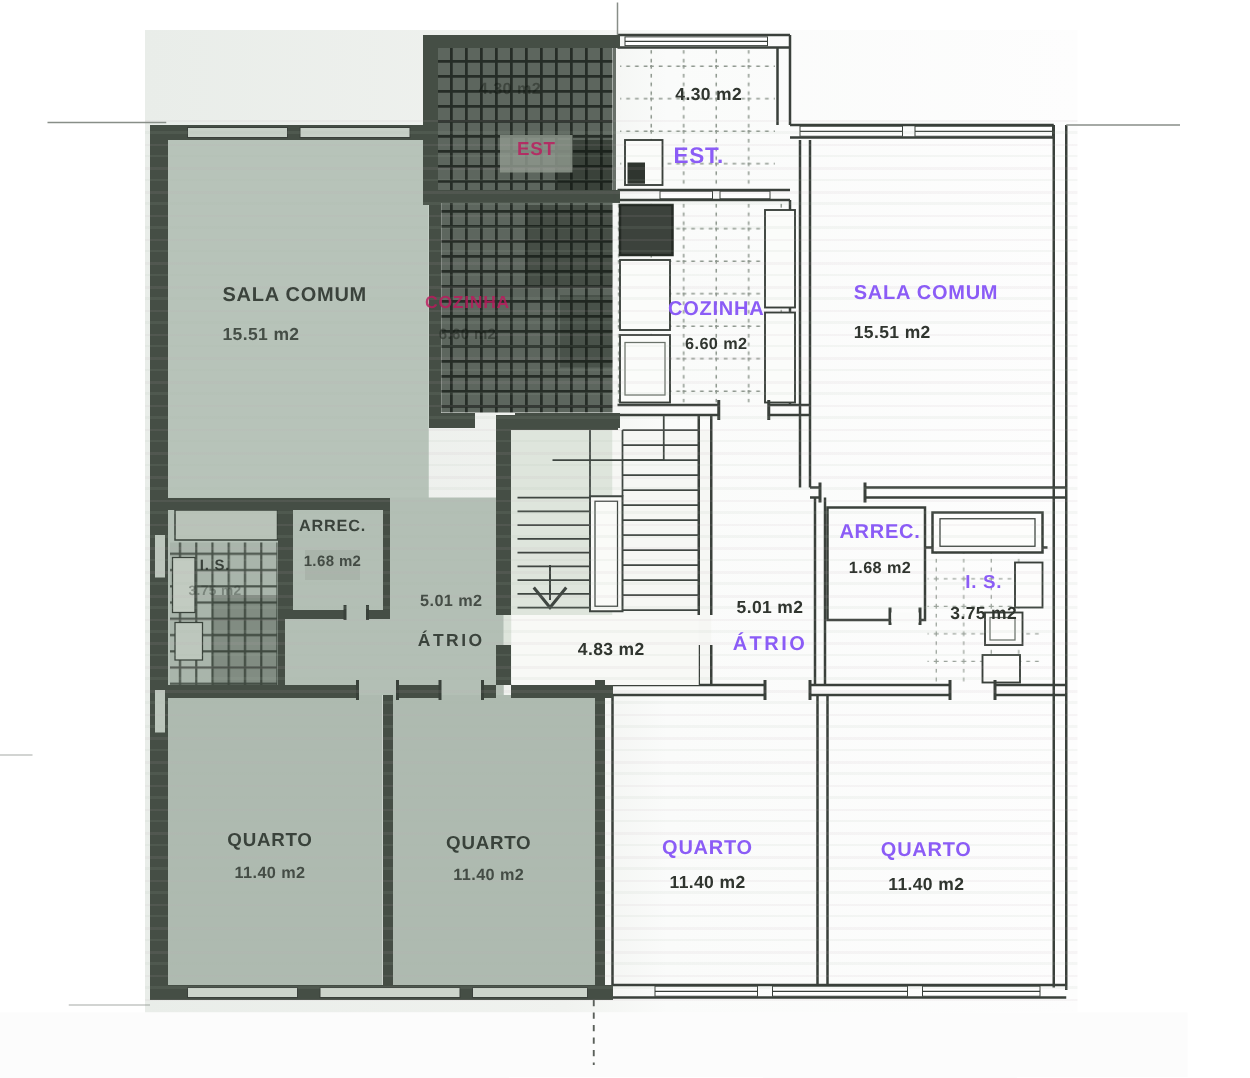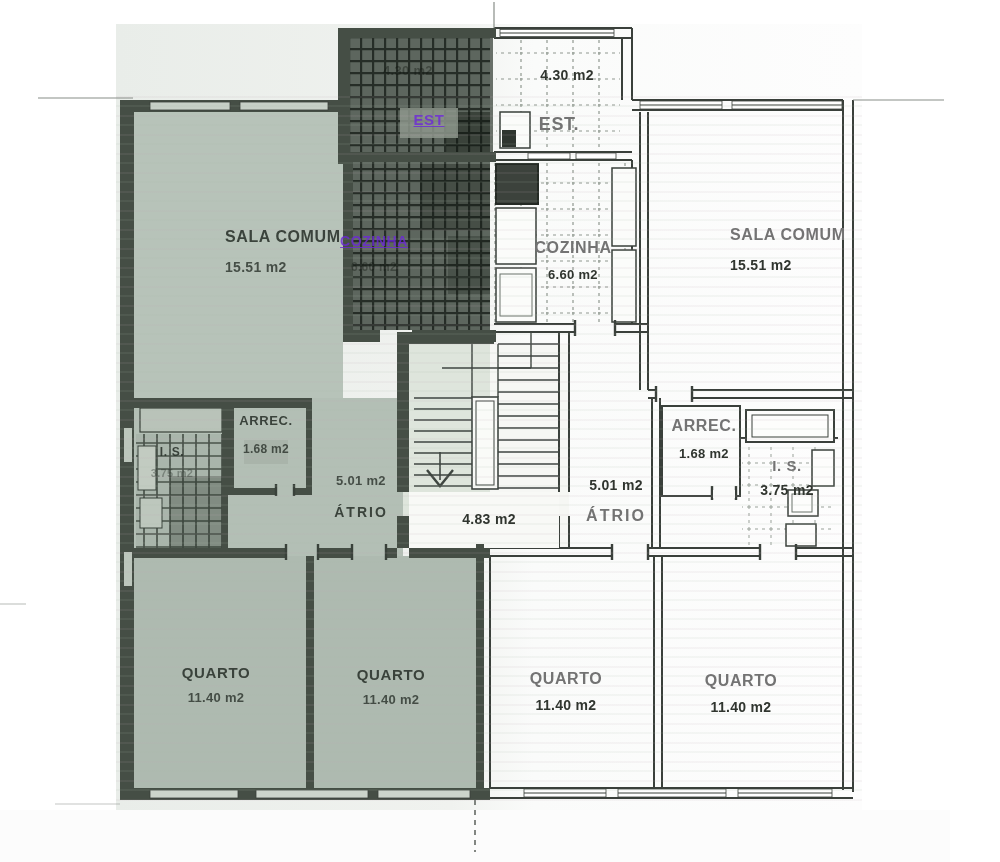--- a/index.html
+++ b/index.html
@@ -11,29 +11,29 @@
   .streaks{
     position:absolute;left:116px;top:96px;width:746px;height:712px;z-index:2;
     background:repeating-linear-gradient(180deg,
       rgba(188,168,178,0.10) 0 2px, rgba(0,0,0,0) 2px 9px,
       rgba(168,184,168,0.10) 9px 11px, rgba(0,0,0,0) 11px 19px);
     pointer-events:none;
   }
   .lbl{position:absolute;z-index:4;display:flex;flex-direction:column;
        gap:var(--gap,8px);white-space:nowrap;}
   .lbl.c{transform:translateX(-50%);align-items:center;text-align:center;}
-  .lbl.la{align-items:flex-start;text-align:right;margin-left:47px;}
+  .lbl.la{align-items:flex-start;text-align:right;}
   .lbl.swap{flex-direction:column-reverse;}
   .nm{font-weight:bold;letter-spacing:.6px;font-size:var(--nm,15px);line-height:1;}
   .ar{font-weight:bold;font-size:var(--ar,13px);line-height:1;letter-spacing:.3px;}
-  .crisp .nm{color:#737373;}
+  .crisp .nm{color:#8b5cf6;}
   .crisp .ar{color:#30352f;}
   .muted .nm{color:#2a322b;opacity:.88;filter:blur(.2px);}
   .muted .ar{color:#2d352e;opacity:.82;filter:blur(.2px);}
-  .darkbg .nm{color:#6d28d9;opacity:.8;filter:blur(.3px);text-decoration:underline;}
+  .darkbg .nm{color:#be185d;opacity:.8;filter:blur(.3px);}
   .darkbg .ar{color:#0e130d;opacity:.5;filter:blur(.4px);}
   .faint .ar{opacity:.38;}
   .ls2{letter-spacing:2px;}
 </style>
 </head>
 <body>
 
 <div class="page">
 
 <svg width="1000" height="862" viewBox="0 0 1000 862">

